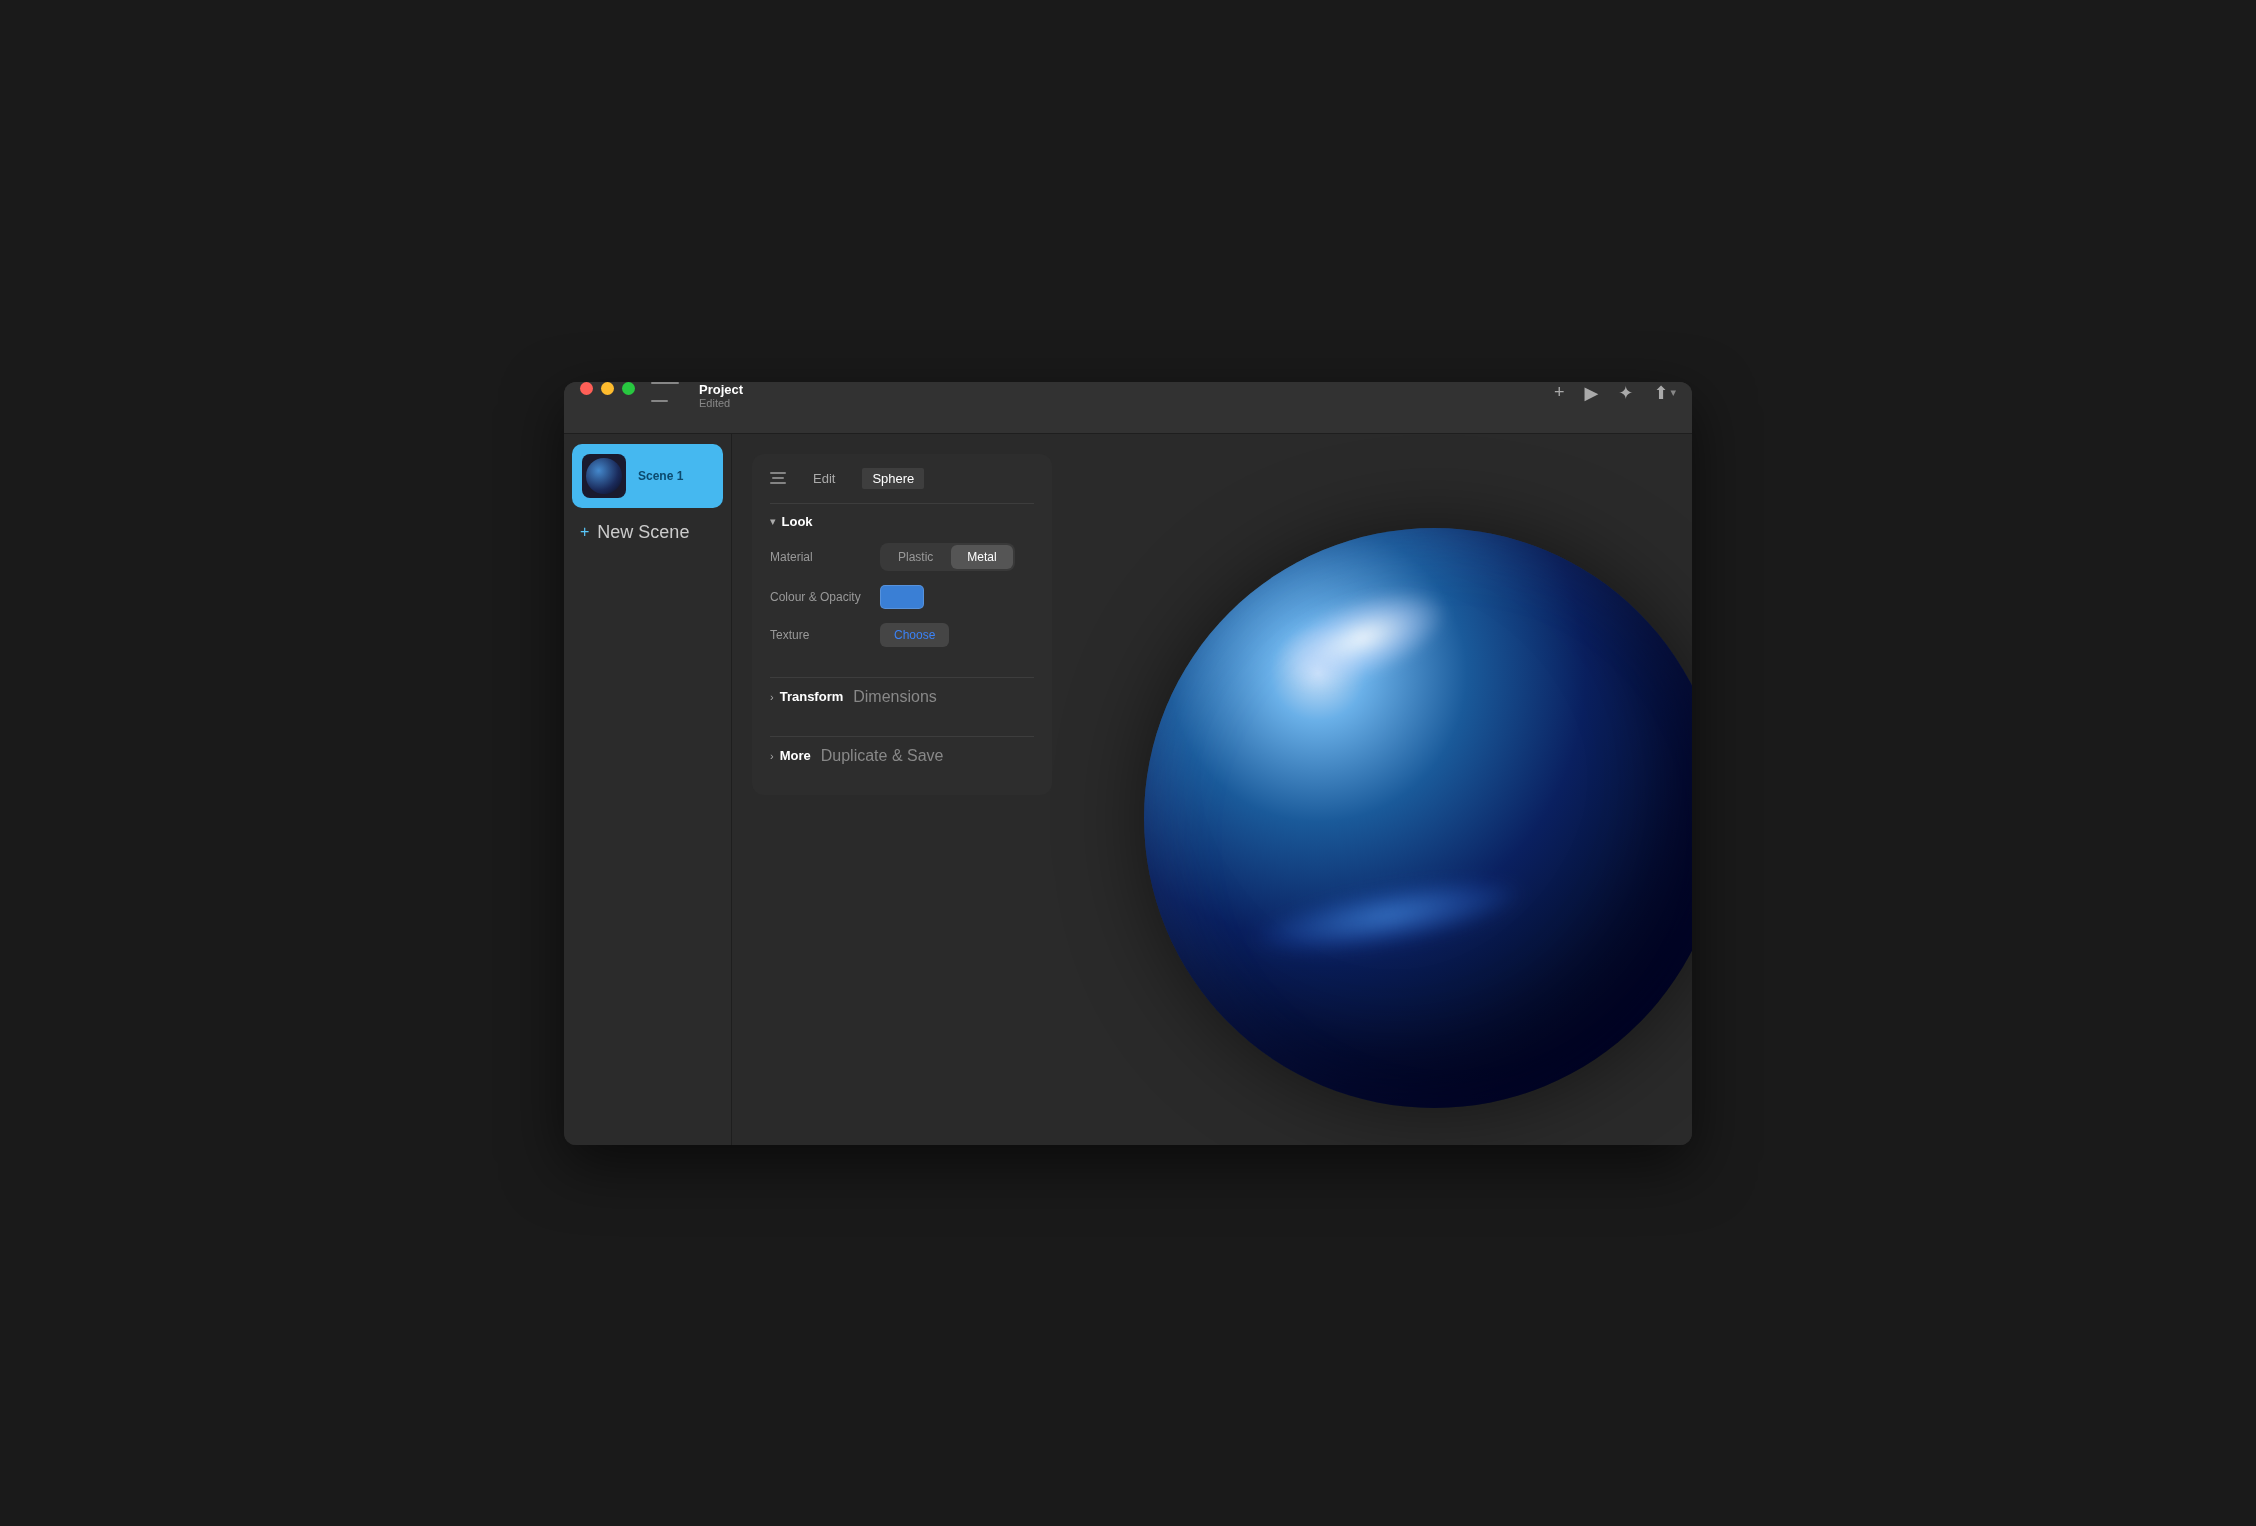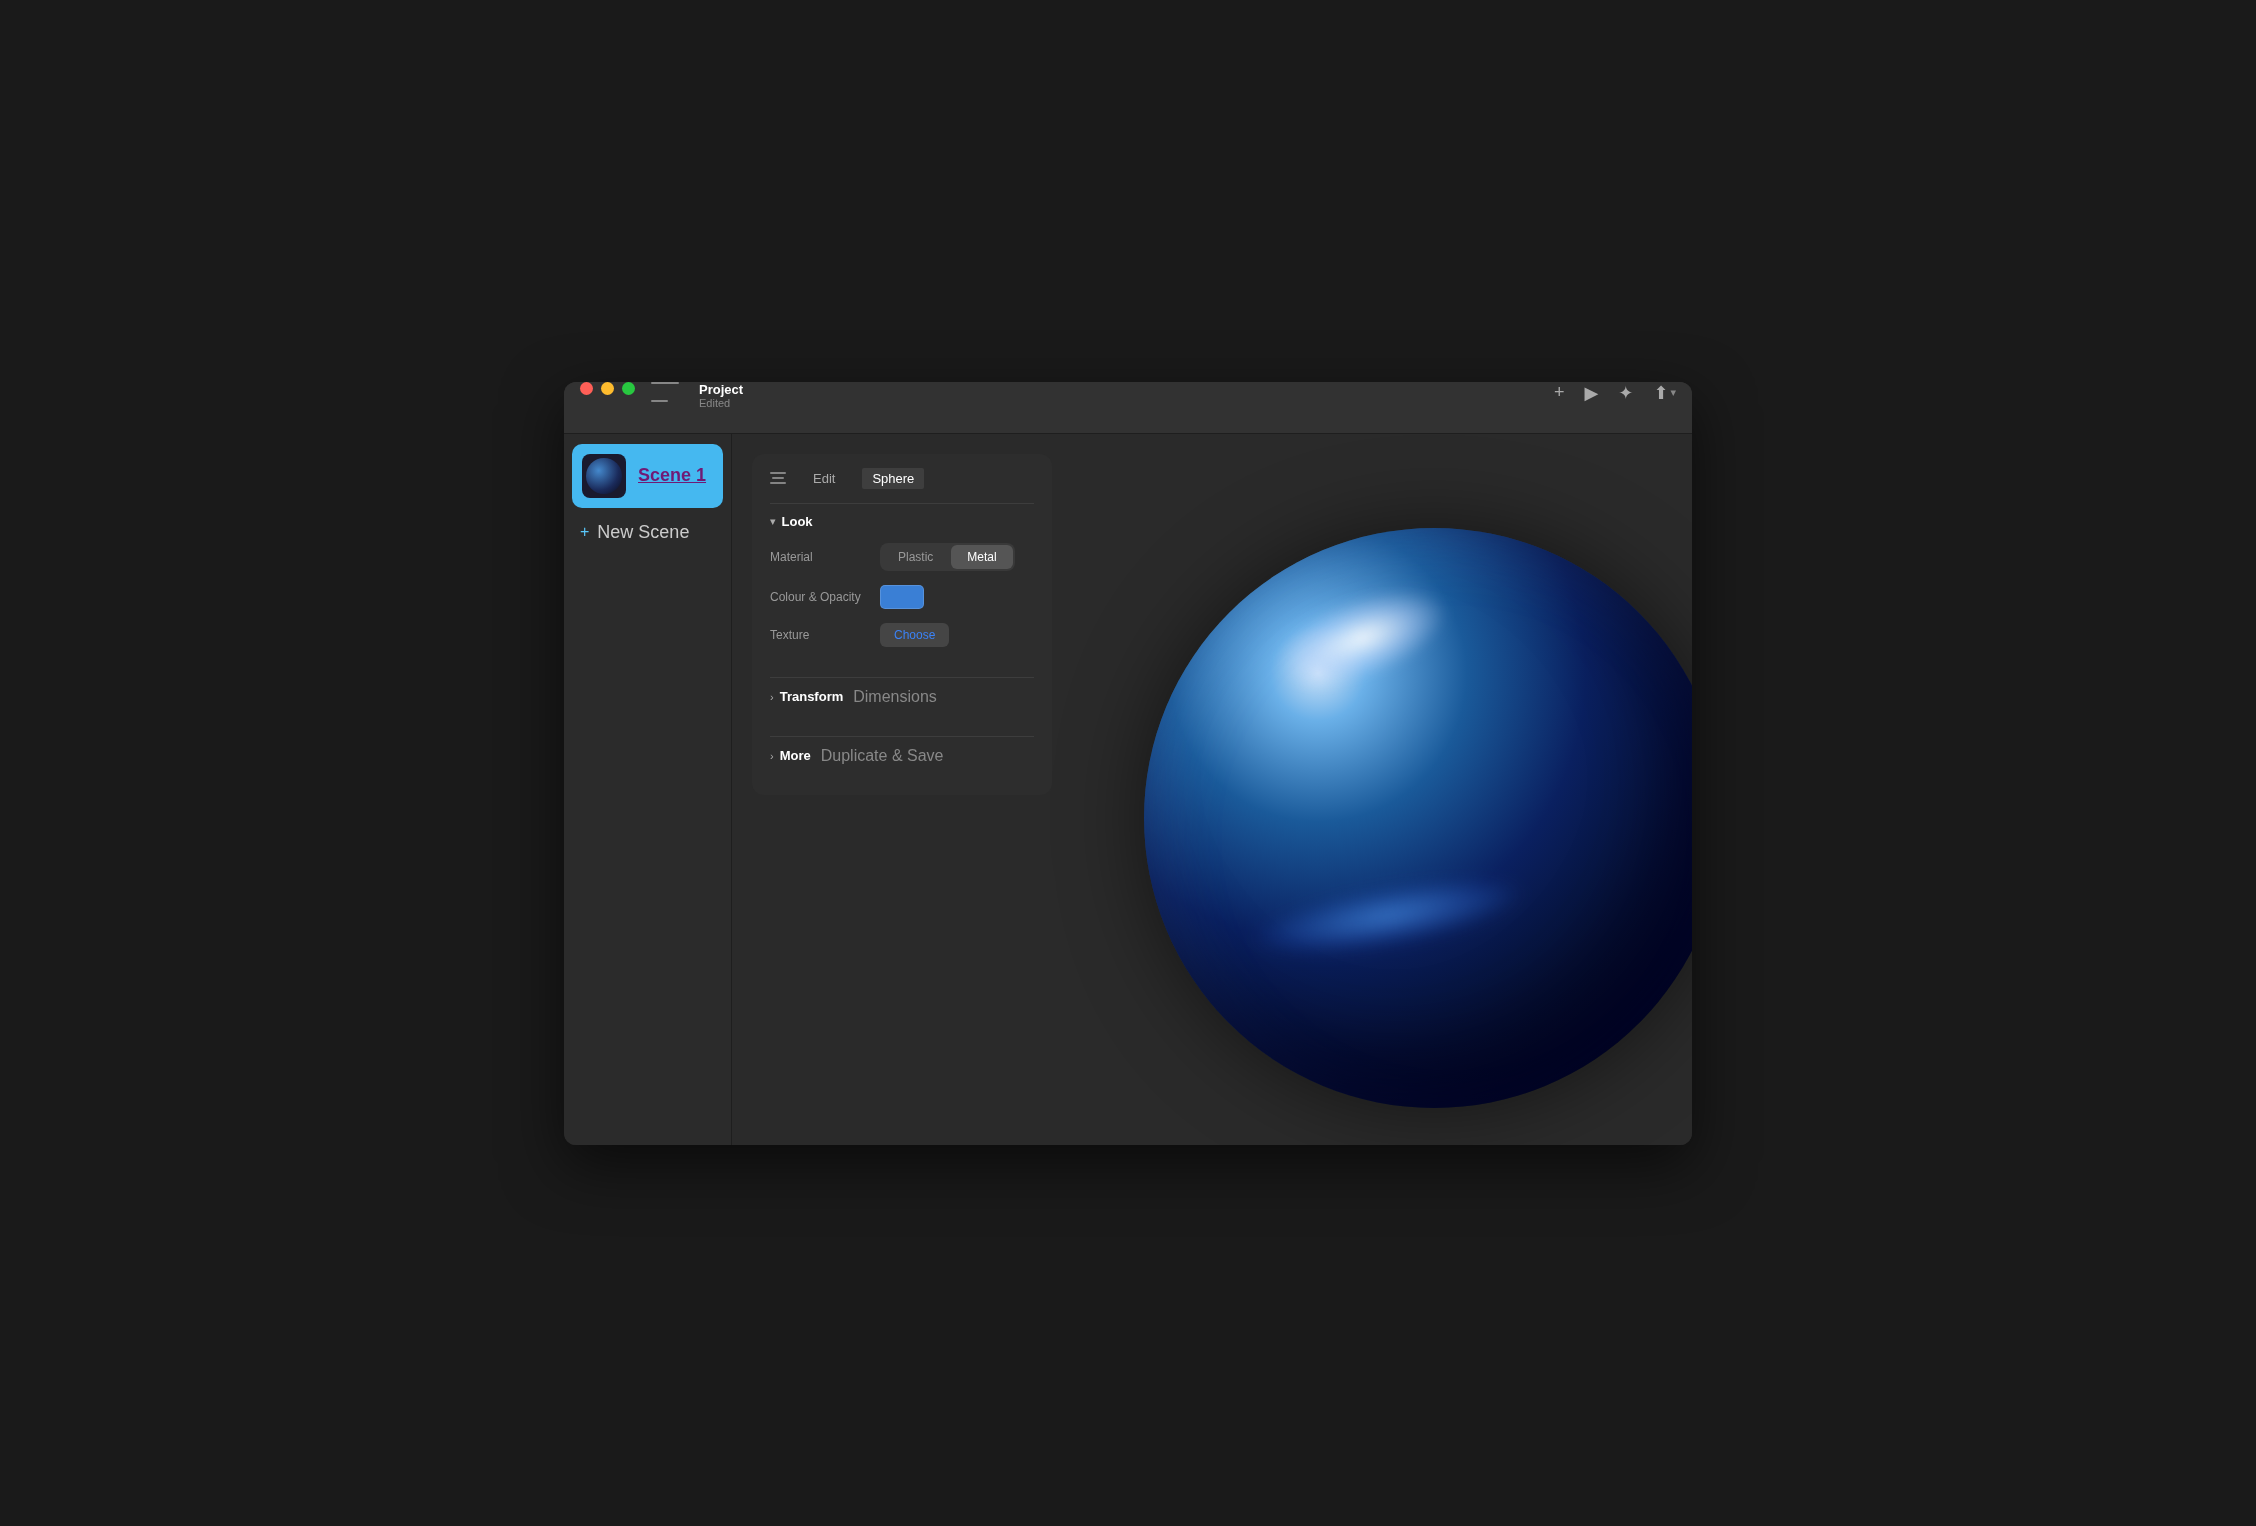--- a/index.html
+++ b/index.html
@@ -125,24 +125,23 @@
       justify-content: center;
       flex-shrink: 0;
     }
     .scene-thumbnail-sphere {
       width: 36px;
       height: 36px;
       border-radius: 50%;
       background: radial-gradient(circle at 35% 35%, #4488cc, #1a2a5a 60%, #0a0a1a);
     }
     .scene-name {
-      font-size: 18px;
+      font-size: 12px;
       font-weight: 600;
-      color: #701a75;
-      text-decoration: underline;
+      color: #0c4a6e;
     }
     .new-scene-btn {
       display: flex;
       align-items: center;
       gap: 8px;
       padding: 6px 8px;
       cursor: pointer;
       border-radius: 6px;
     }
     .new-scene-plus {

